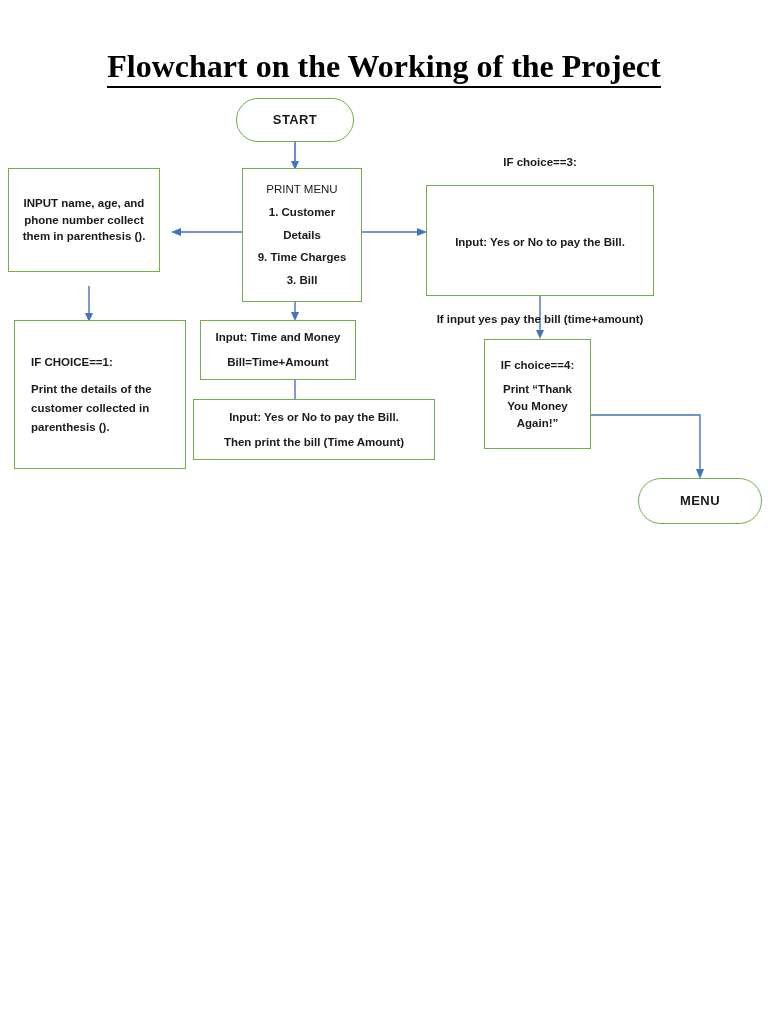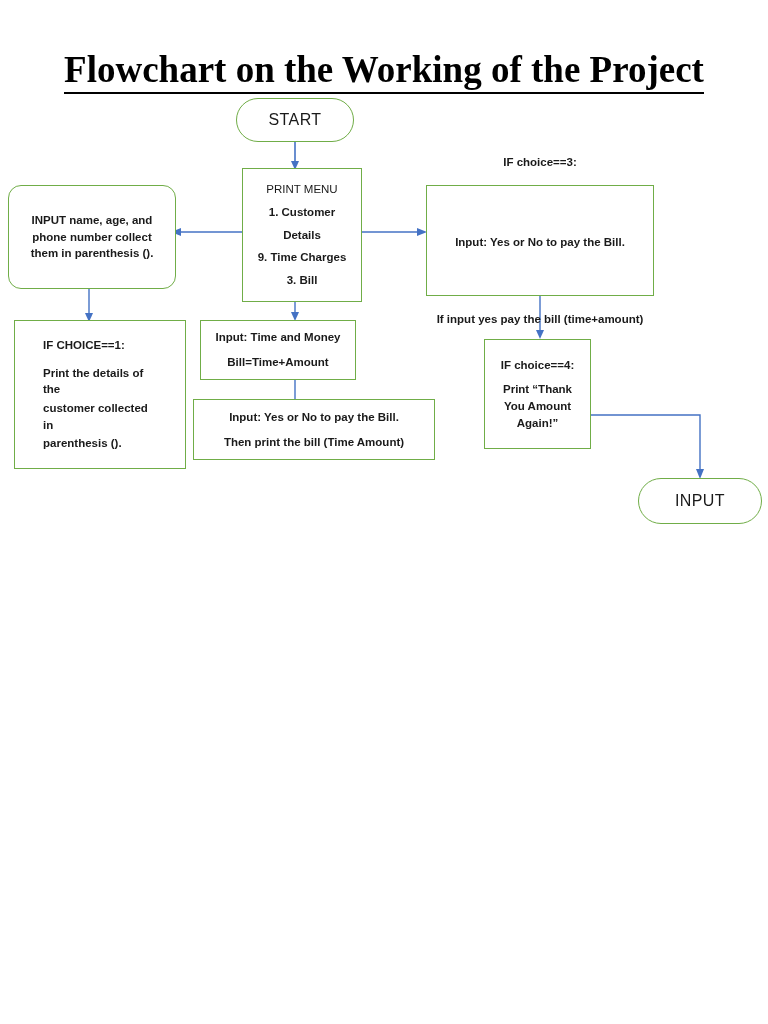--- a/index.html
+++ b/index.html
@@ -23,21 +23,21 @@
   }
 
   .title {
     position: absolute;
     left: 0;
     top: 48px;
     width: 768px;
     text-align: center;
     font-family: "Liberation Serif", serif;
     font-weight: bold;
-    font-size: 37px;
+    font-size: 32px;
     color: #000000;
     letter-spacing: 0px;
   }
   .title span {
     border-bottom: 2px solid #000;
     padding-bottom: 2px;
   }
 
   .node {
     position: absolute;
@@ -51,31 +51,31 @@
     display: flex;
     flex-direction: column;
     justify-content: center;
   }
   .node .line { display: block; }
 
   .terminator {
     border-radius: 26px;
     align-items: center;
     text-align: center;
-    font-size: 16px;
-    font-weight: normal;
+    font-size: 13px;
+    font-weight: bold;
     letter-spacing: 0.4px;
   }
 
   .centered { text-align: center; padding: 0 8px; }
-  .leftish { text-align: left; padding: 0 28px; }
+  .leftish { text-align: left; padding: 0 16px; }
 
   
   #node-start   { left: 236px; top: 98px;  width: 118px; height: 44px; }
-  #node-input   { left: 8px;   top: 185px; width: 168px; height: 104px; border-radius: 13px; }
+  #node-input   { left: 8px;   top: 168px; width: 152px; height: 104px; }
   #node-menu    { left: 242px; top: 168px; width: 120px; height: 134px; }
   #node-choice3 { left: 426px; top: 185px; width: 228px; height: 111px; gap: 48px; }
   #node-choice1 { left: 14px;  top: 320px; width: 172px; height: 149px; }
   #node-timemoney { left: 200px; top: 320px; width: 156px; height: 60px; }
   #node-paybill { left: 193px; top: 399px; width: 242px; height: 61px; }
   #node-choice4 { left: 484px; top: 339px; width: 107px; height: 110px; }
   #node-stop    { left: 638px; top: 478px; width: 124px; height: 46px; }
 
   #node-menu .menu-title { font-weight: normal; font-size: 11.5px; margin-bottom: 6px; }
   #node-menu .line { margin: 3px 0; }
@@ -191,21 +191,21 @@
   </div>
 
   <div class="node centered" id="node-paybill">
     <span class="line">Input: Yes or No to pay the Bill.</span>
     <span class="line">Then print the bill (Time Amount)</span>
   </div>
 
   <div class="node centered" id="node-choice4">
     <span class="line hdr">IF choice==4:</span>
     <span class="line">Print “Thank</span>
-    <span class="line">You Amount</span>
+    <span class="line">You Money</span>
     <span class="line">Again!”</span>
   </div>
 
   <div class="node terminator" id="node-stop">
-    <span class="line">INPUT</span>
+    <span class="line">MENU</span>
   </div>
 
 </div>
 
 </body></html>

